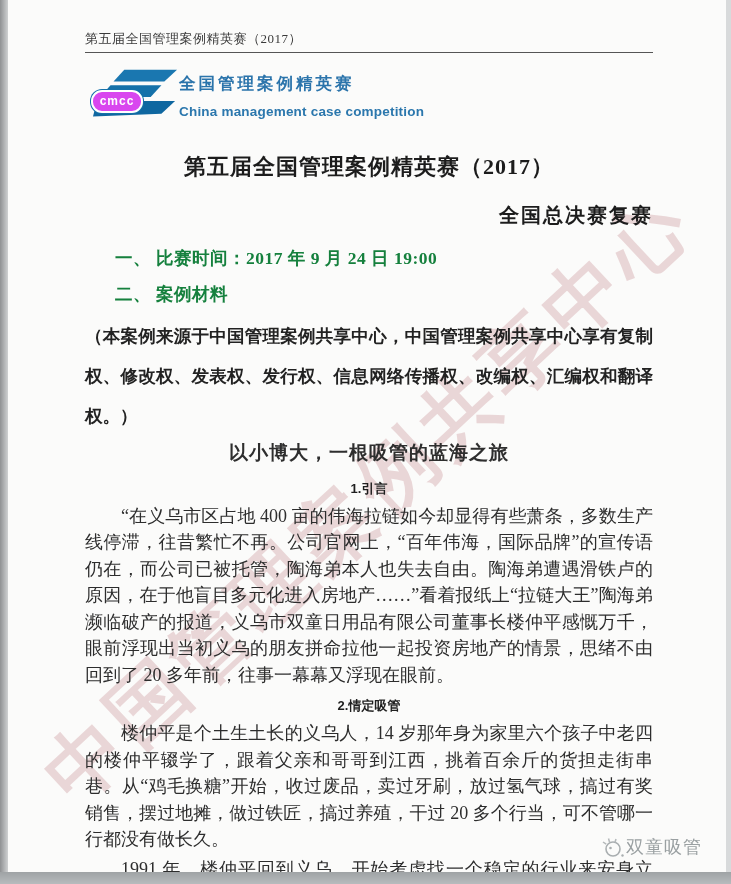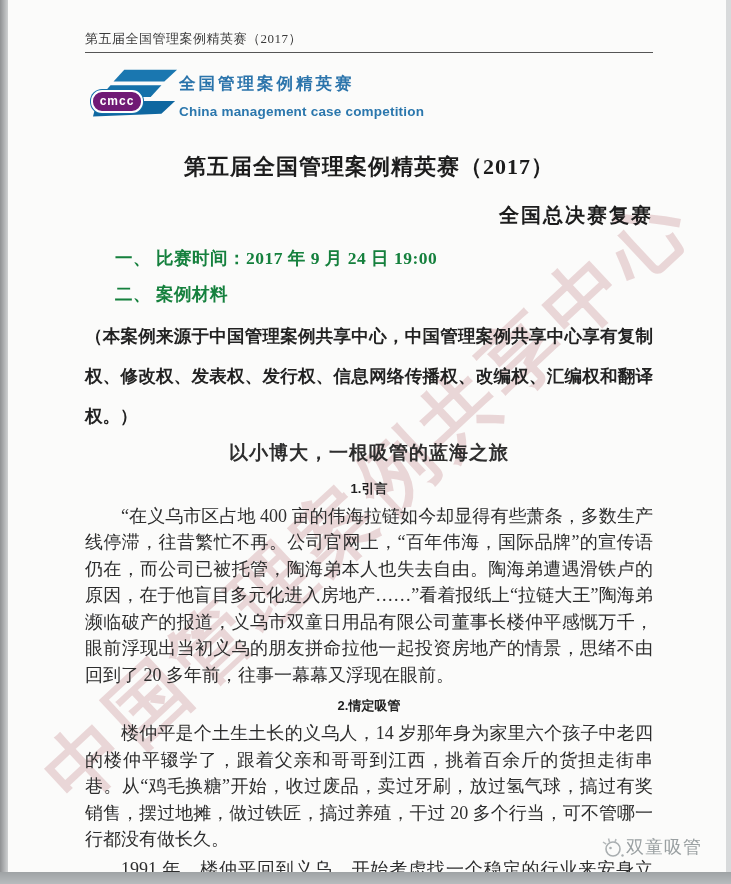--- a/index.html
+++ b/index.html
@@ -32,21 +32,21 @@
     display:flex; justify-content:space-between; align-items:flex-end;
     padding-top:30px; font-size:13px; color:#3a3a3a; letter-spacing:.5px;
   }
   .rh-right b { font-weight:700; }
   .rule { border-bottom:1.5px solid #555; margin-top:4px; }
 
   .logo-row { display:flex; align-items:flex-start; margin-top:15px; margin-left:8px; height:62px; }
   .logo-mark { position:relative; width:86px; height:62px; flex:0 0 auto; }
   .logo-badge {
     position:absolute; left:-2px; top:22px; width:48px; height:19px;
-    background:#701a75; border:2px solid #ffffff; border-radius:11px;
+    background:#d946ef; border:2px solid #ffffff; border-radius:11px;
     box-shadow:0 0 0 1px #1571a9;
     color:#fff; font:700 12px/19px "Liberation Sans","DejaVu Sans",sans-serif;
     text-align:center; letter-spacing:1px;
   }
   .logo-text { margin-left:0; padding-top:5px;
     font-family:"Liberation Sans","DejaVu Sans",sans-serif; }
   .logo-cn { color:#2b74ab; font-size:16.5px; letter-spacing:3px; font-weight:600; }
   .logo-en { color:#2b77ad; font-size:13.5px; font-weight:700; margin-top:9px; letter-spacing:.2px; }
 
   .doc-title    { text-align:center; font-size:22px; font-weight:700; margin-top:22px;

